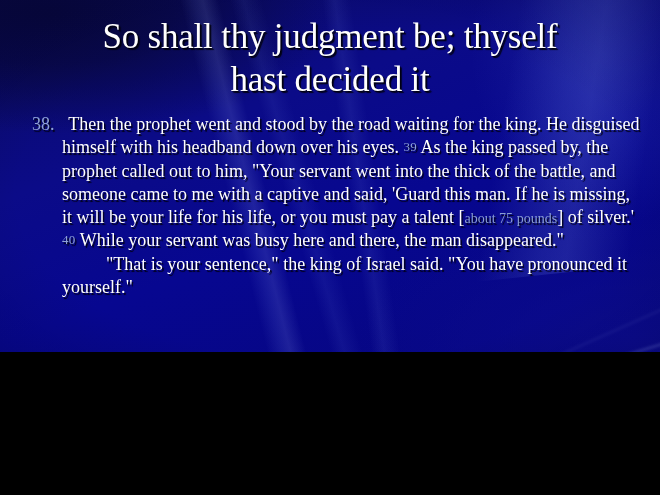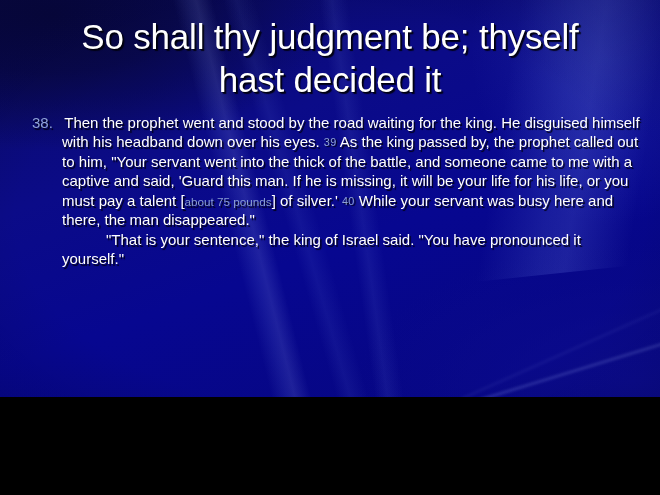--- a/index.html
+++ b/index.html
@@ -3,24 +3,24 @@
 <meta charset="utf-8">
 <style>
   html, body {
     margin: 0;
     padding: 0;
     background: #000;
   }
   #slide {
     position: relative;
     width: 660px;
-    height: 397px;
+    height: 352px;
     overflow: hidden;
     background: #070782;
-    font-family: Liberation Sans, sans-serif;
+    font-family: Liberation Serif, serif;
     -webkit-font-smoothing: antialiased;
   }
 
   
   .bg-base {
     position: absolute;
     inset: 0;
     background:
       radial-gradient(ellipse 70% 55% at 8% 4%, #07073f 0%, rgba(7,7,63,0.75) 26%, rgba(8,8,110,0) 62%),
       radial-gradient(ellipse 60% 50% at 96% 96%, #0b0b8e 0%, rgba(11,11,142,0) 70%),
@@ -100,21 +100,21 @@
     white-space: pre-line;
   }
 
   
   .body-block {
     position: absolute;
     top: 113px;
     left: 32px;
     right: 16px;
     color: #ffffff;
-    font-size: 15px;
+    font-size: 18px;
     line-height: 1.295;
     text-shadow: 1.6px 1.6px 0.8px rgba(0,0,10,0.85);
   }
   .para {
     margin: 0;
     text-indent: -30px;
     padding-left: 30px;
   }
   .para.indent-run {
     text-indent: 44px;

